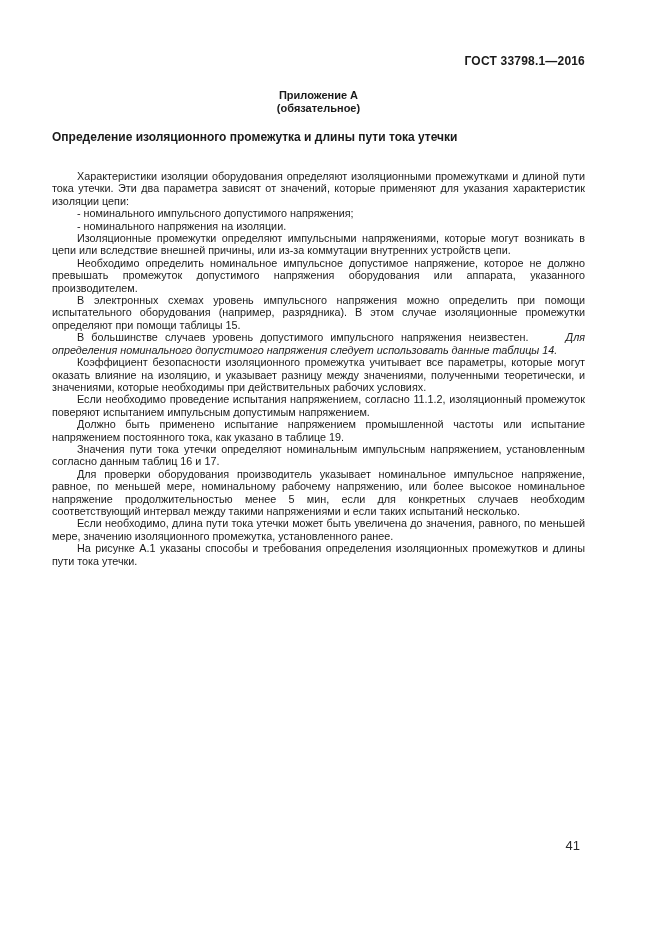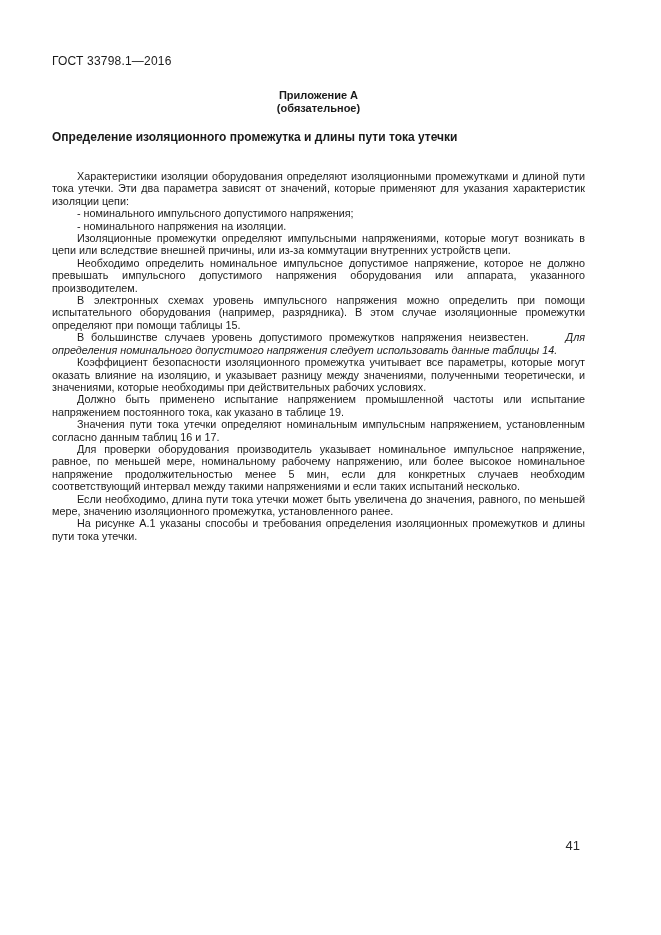--- a/index.html
+++ b/index.html
@@ -17,22 +17,23 @@
     overflow: hidden;
   }
   .content {
     position: absolute;
     left: 52px;
     top: 0;
     width: 533px;
   }
   .doc-number {
     padding-top: 55px;
+    text-align: right;
     font-size: 12px;
-    font-weight: normal;
+    font-weight: bold;
     line-height: 13px;
     letter-spacing: 0.2px;
   }
   .annex-heading {
     margin-top: 21px;
     text-align: center;
     font-size: 11px;
     font-weight: bold;
     line-height: 12.5px;
   }
@@ -80,24 +81,25 @@
       <div>(обязательное)</div>
     </div>
 
     <div class="doc-title">Определение изоляционного промежутка и длины пути тока утечки</div>
 
     <div class="body-text">
       <p>Характеристики изоляции оборудования определяют изоляционными промежутками и длиной пути тока утечки. Эти два параметра зависят от значений, которые применяют для указания характеристик изоляции цепи:</p>
       <p>- номинального импульсного допустимого напряжения;</p>
       <p>- номинального напряжения на изоляции.</p>
       <p>Изоляционные промежутки определяют импульсными напряжениями, которые могут возникать в цепи или вследствие внешней причины, или из-за коммутации внутренних устройств цепи.</p>
-      <p>Необходимо определить номинальное импульсное допустимое напряжение, которое не должно превышать импульсного допустимого напряжения оборудования или аппарата, указанного производителем.</p>
+      <p>Необходимо определить номинальное импульсное допустимое напряжение, которое не должно превышать промежуток допустимого напряжения оборудования или аппарата, указанного производителем.</p>
       <p>В электронных схемах уровень импульсного напряжения можно определить при помощи испытательного оборудования (например, разрядника). В этом случае изоляционные промежутки определяют при помощи таблицы 15.</p>
-      <p><span>В большинстве случаев уровень допустимого промежутков напряжения неизвестен. </span><span class="italic-seg">Для определения номинального допустимого напряжения следует использовать данные таблицы 14.</span></p>
+      <p><span>В большинстве случаев уровень допустимого импульсного напряжения неизвестен. </span><span class="italic-seg">Для определения номинального допустимого напряжения следует использовать данные таблицы 14.</span></p>
       <p>Коэффициент безопасности изоляционного промежутка учитывает все параметры, которые могут оказать влияние на изоляцию, и указывает разницу между значениями, полученными теоретически, и значениями, которые необходимы при действительных рабочих условиях.</p>
+      <p>Если необходимо проведение испытания напряжением, согласно 11.1.2, изоляционный промежуток поверяют испытанием импульсным допустимым напряжением.</p>
       <p>Должно быть применено испытание напряжением промышленной частоты или испытание напряжением постоянного тока, как указано в таблице 19.</p>
       <p>Значения пути тока утечки определяют номинальным импульсным напряжением, установленным согласно данным таблиц 16 и 17.</p>
       <p>Для проверки оборудования производитель указывает номинальное импульсное напряжение, равное, по меньшей мере, номинальному рабочему напряжению, или более высокое номинальное напряжение продолжительностью менее 5 мин, если для конкретных случаев необходим соответствующий интервал между такими напряжениями и если таких испытаний несколько.</p>
       <p>Если необходимо, длина пути тока утечки может быть увеличена до значения, равного, по меньшей мере, значению изоляционного промежутка, установленного ранее.</p>
       <p>На рисунке А.1 указаны способы и требования определения изоляционных промежутков и длины пути тока утечки.</p>
     </div>
 
   </div>
 
   <div class="page-number">41</div>

